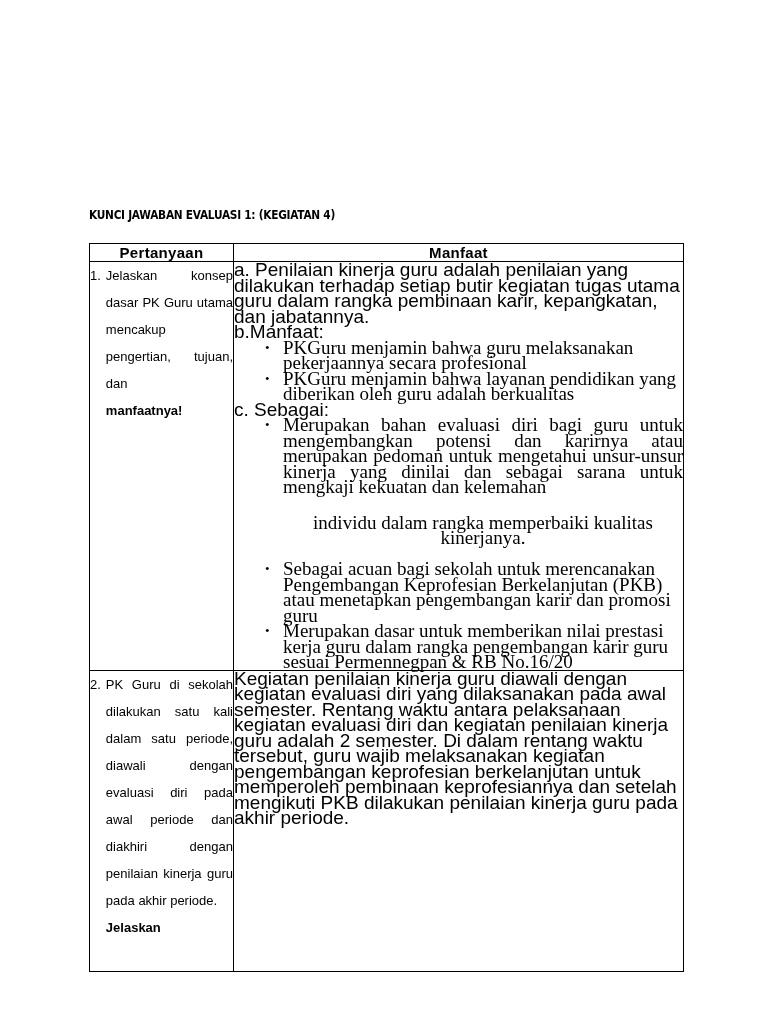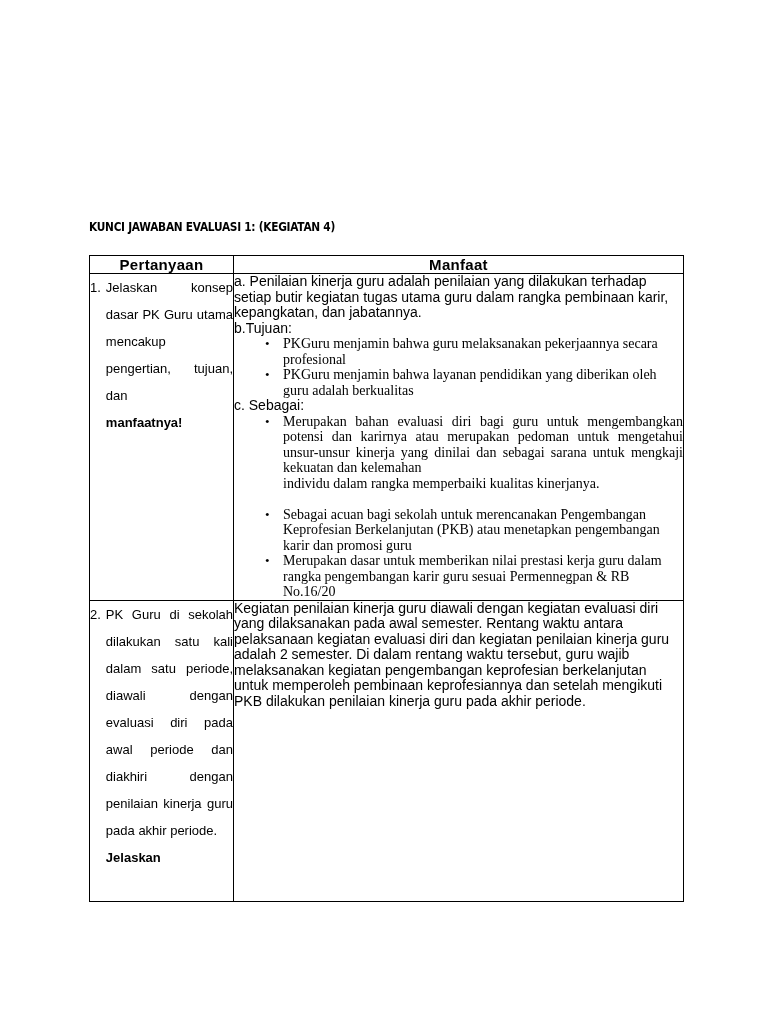--- a/index.html
+++ b/index.html
@@ -12,21 +12,21 @@
     width: 768px;
     height: 1024px;
     position: relative;
     font-family: "Liberation Sans", sans-serif;
     color: #000000;
     overflow: hidden;
   }
   .page {
     position: absolute;
     left: 0;
-    top: 12px;
+    top: 0;
     width: 768px;
     height: 796px;
     background: #ffffff;
     border-radius: 7px;
   }
   .doc-title {
     position: absolute;
     left: 89px;
     top: 208px;
     font-family: "DejaVu Sans", sans-serif;
@@ -81,21 +81,21 @@
   }
   .q-text .lastline {
     display: block;
     text-align: left;
     font-weight: bold;
   }
 
   
   td.a-cell {
     padding: 3px 6px 6px 5px;
-    font-size: 14px;
+    font-size: 19px;
     line-height: 15.5px;
   }
   .a-para {
     margin: 0;
     text-align: left;
   }
   ul.a-list {
     list-style: none;
     margin: 0;
     padding: 0;
@@ -114,21 +114,22 @@
     font-size: 13px;
     line-height: 15.5px;
   }
   li.just .li-body {
     display: block;
     text-align: justify;
     text-justify: inter-word;
   }
   li.just .li-body .lastline {
     display: block;
-    text-align: left;
+    text-align: center;
+    margin-top: 20px;
   }
   .spacer-line {
     height: 15.5px;
   }
   .row2-q-cell {
     height: 300px;
   }
 </style>
 </head>
 <body>
@@ -152,21 +153,21 @@
 
       <tr>
         <td class="q-cell">
           <div class="q-item">
             <span class="q-num">1.</span>
             <span class="q-text"><span>Jelaskan konsep dasar PK Guru utama mencakup pengertian, tujuan, dan</span><span class="lastline">manfaatnya!</span></span>
           </div>
         </td>
         <td class="a-cell">
           <p class="a-para">a. Penilaian kinerja  guru adalah penilaian  yang dilakukan terhadap setiap butir kegiatan tugas utama guru dalam rangka pembinaan karir, kepangkatan, dan jabatannya.</p>
-          <p class="a-para">b.Tujuan:</p>
+          <p class="a-para">b.Manfaat:</p>
           <ul class="a-list">
             <li><span class="li-body">PKGuru menjamin bahwa guru melaksanakan pekerjaannya secara profesional</span></li>
             <li><span class="li-body">PKGuru menjamin bahwa layanan pendidikan yang diberikan oleh guru adalah berkualitas</span></li>
           </ul>
           <p class="a-para">c. Sebagai:</p>
           <ul class="a-list">
             <li class="just">
                 <span class="li-body"><span>Merupakan bahan evaluasi diri bagi guru untuk mengembangkan potensi dan karirnya atau merupakan pedoman untuk mengetahui unsur-unsur kinerja yang dinilai dan sebagai sarana untuk mengkaji kekuatan dan kelemahan</span><span class="lastline">individu dalam rangka memperbaiki kualitas kinerjanya.</span></span>
               </li>
           </ul>

